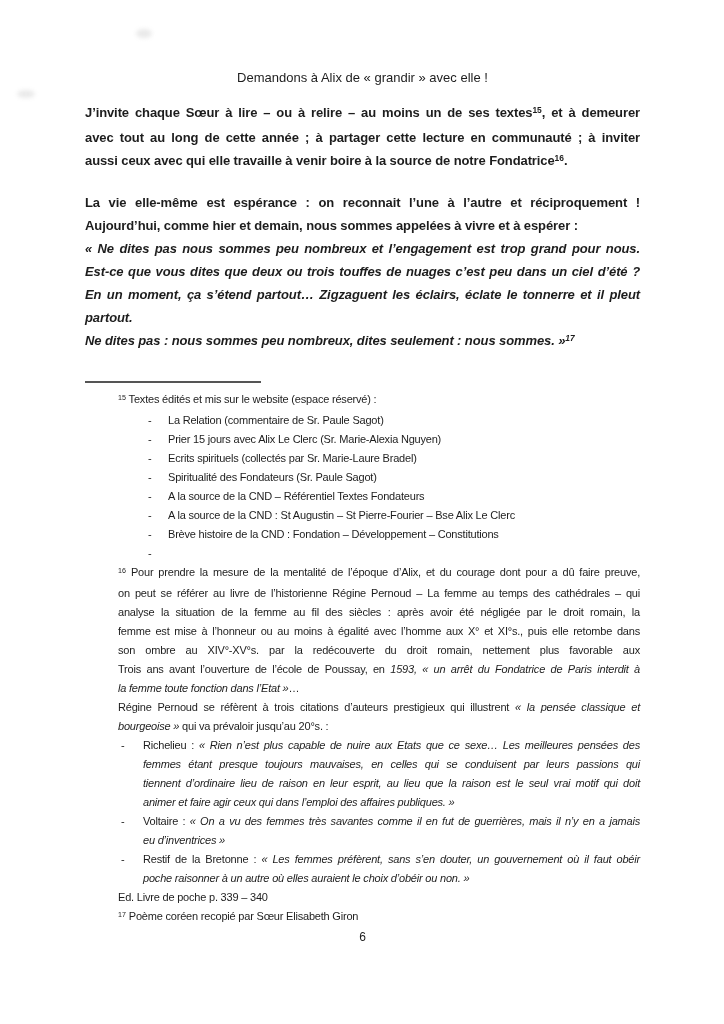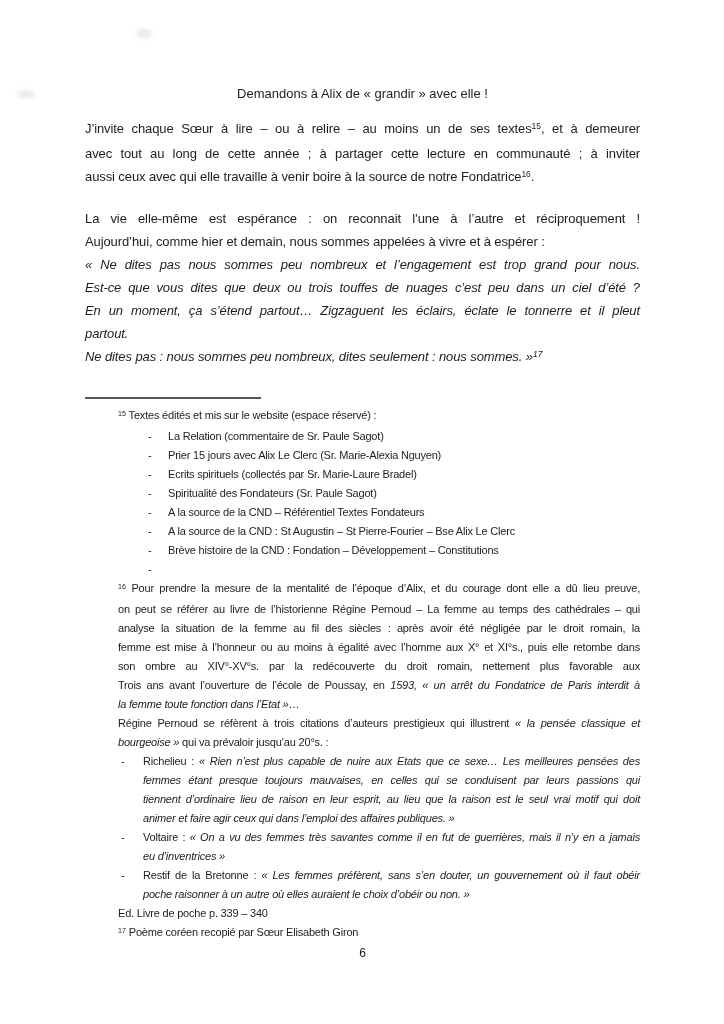--- a/index.html
+++ b/index.html
@@ -1,26 +1,26 @@
 <!DOCTYPE html>
 <html><head>
 <meta charset="utf-8">
 <style>
   html,body{margin:0;padding:0;background:#e9e9e9;}
   .page{
     position:relative;width:724px;height:1024px;background:#ffffff;
     font-family:"Liberation Sans","DejaVu Sans",sans-serif;color:#1d1d1d;
     overflow:hidden;margin:0 auto;
   }
-  .content{position:absolute;left:85px;top:82px;width:555px;}
+  .content{position:absolute;left:85px;top:66px;width:555px;}
   .title{font-size:13px;line-height:23px;text-align:center;margin-bottom:12px;}
   .bodytext{font-size:13px;line-height:23px;letter-spacing:-0.1px;}
   .para + .para{margin-top:17px;}
   .ln{position:relative;white-space:normal;}
-  .bodytext .ln{min-height:23px;}
+  .bodytext .ln{min-height:23px;font-weight:bold;}
   .j{text-align:justify;text-align-last:justify;}
   .ind1{padding-left:50px;}
   .ind2{padding-left:25px;}
   .bl{position:absolute;}
   .ind1 .bl{left:30px;}
   .ind2 .bl{left:3px;}
   .i{font-style:italic;}
   .sup{font-size:0.65em;position:relative;top:-0.42em;letter-spacing:0;}
   .separator{width:176px;border-top:2px solid #555555;margin:27px 0 7px 0;}
   .fn{font-size:11px;line-height:19px;letter-spacing:-0.2px;margin-left:33px;}
@@ -58,21 +58,21 @@
     <div class="fn" id="footnote-text">
         <div class="ln"><span class="sup">15</span><span class=""> Textes édités et mis sur le website (espace réservé) :</span></div>
         <div class="ln ind1"><span class="bl">-</span><span class="">La Relation (commentaire de Sr. Paule Sagot)</span></div>
         <div class="ln ind1"><span class="bl">-</span><span class="">Prier 15 jours avec Alix Le Clerc (Sr. Marie-Alexia Nguyen)</span></div>
         <div class="ln ind1"><span class="bl">-</span><span class="">Ecrits spirituels (collectés par Sr. Marie-Laure Bradel)</span></div>
         <div class="ln ind1"><span class="bl">-</span><span class="">Spiritualité des Fondateurs (Sr. Paule Sagot)</span></div>
         <div class="ln ind1"><span class="bl">-</span><span class="">A la source de la CND – Référentiel Textes Fondateurs</span></div>
         <div class="ln ind1"><span class="bl">-</span><span class="">A la source de la CND : St Augustin – St Pierre-Fourier – Bse Alix Le Clerc</span></div>
         <div class="ln ind1"><span class="bl">-</span><span class="">Brève histoire de la CND : Fondation – Développement – Constitutions</span></div>
         <div class="ln ind1"><span class="bl">-</span></div>
-        <div class="ln j"><span class="sup">16</span><span class=""> Pour prendre la mesure de la mentalité de l’époque d’Alix, et du courage dont elle a dû lieu preuve,</span></div>
+        <div class="ln j"><span class="sup">16</span><span class=""> Pour prendre la mesure de la mentalité de l’époque d’Alix, et du courage dont pour a dû faire preuve,</span></div>
         <div class="ln j"><span class="">on peut se référer au livre de l’historienne Régine Pernoud – La femme au temps des cathédrales – qui</span></div>
         <div class="ln j"><span class="">analyse la situation de la femme au fil des siècles : après avoir été négligée par le droit romain, la</span></div>
         <div class="ln j"><span class="">femme est mise à l’honneur ou au moins à égalité avec l’homme aux X° et XI°s., puis elle retombe dans</span></div>
         <div class="ln j"><span class="">son ombre au XIV°-XV°s. par la redécouverte du droit romain, nettement plus favorable aux</span></div>
         <div class="ln j"><span class="">Trois ans avant l’ouverture de l’école de Poussay, en </span><span class="i ">1593, « un arrêt du Fondatrice de Paris interdit à</span></div>
         <div class="ln"><span class="i ">la femme toute fonction dans l’Etat »</span><span class="">…</span></div>
         <div class="ln j"><span class="">Régine Pernoud se réfèrent à trois citations d’auteurs prestigieux qui illustrent </span><span class="i ">« la pensée classique et</span></div>
         <div class="ln"><span class="i ">bourgeoise »</span><span class=""> qui va prévaloir jusqu’au 20°s. :</span></div>
         <div class="ln j ind2"><span class="bl">-</span><span class="">Richelieu : </span><span class="i ">« Rien n’est plus capable de nuire aux Etats que ce sexe… Les meilleures pensées des</span></div>
         <div class="ln j ind2"><span class="i ">femmes étant presque toujours mauvaises, en celles qui se conduisent par leurs passions qui</span></div>

